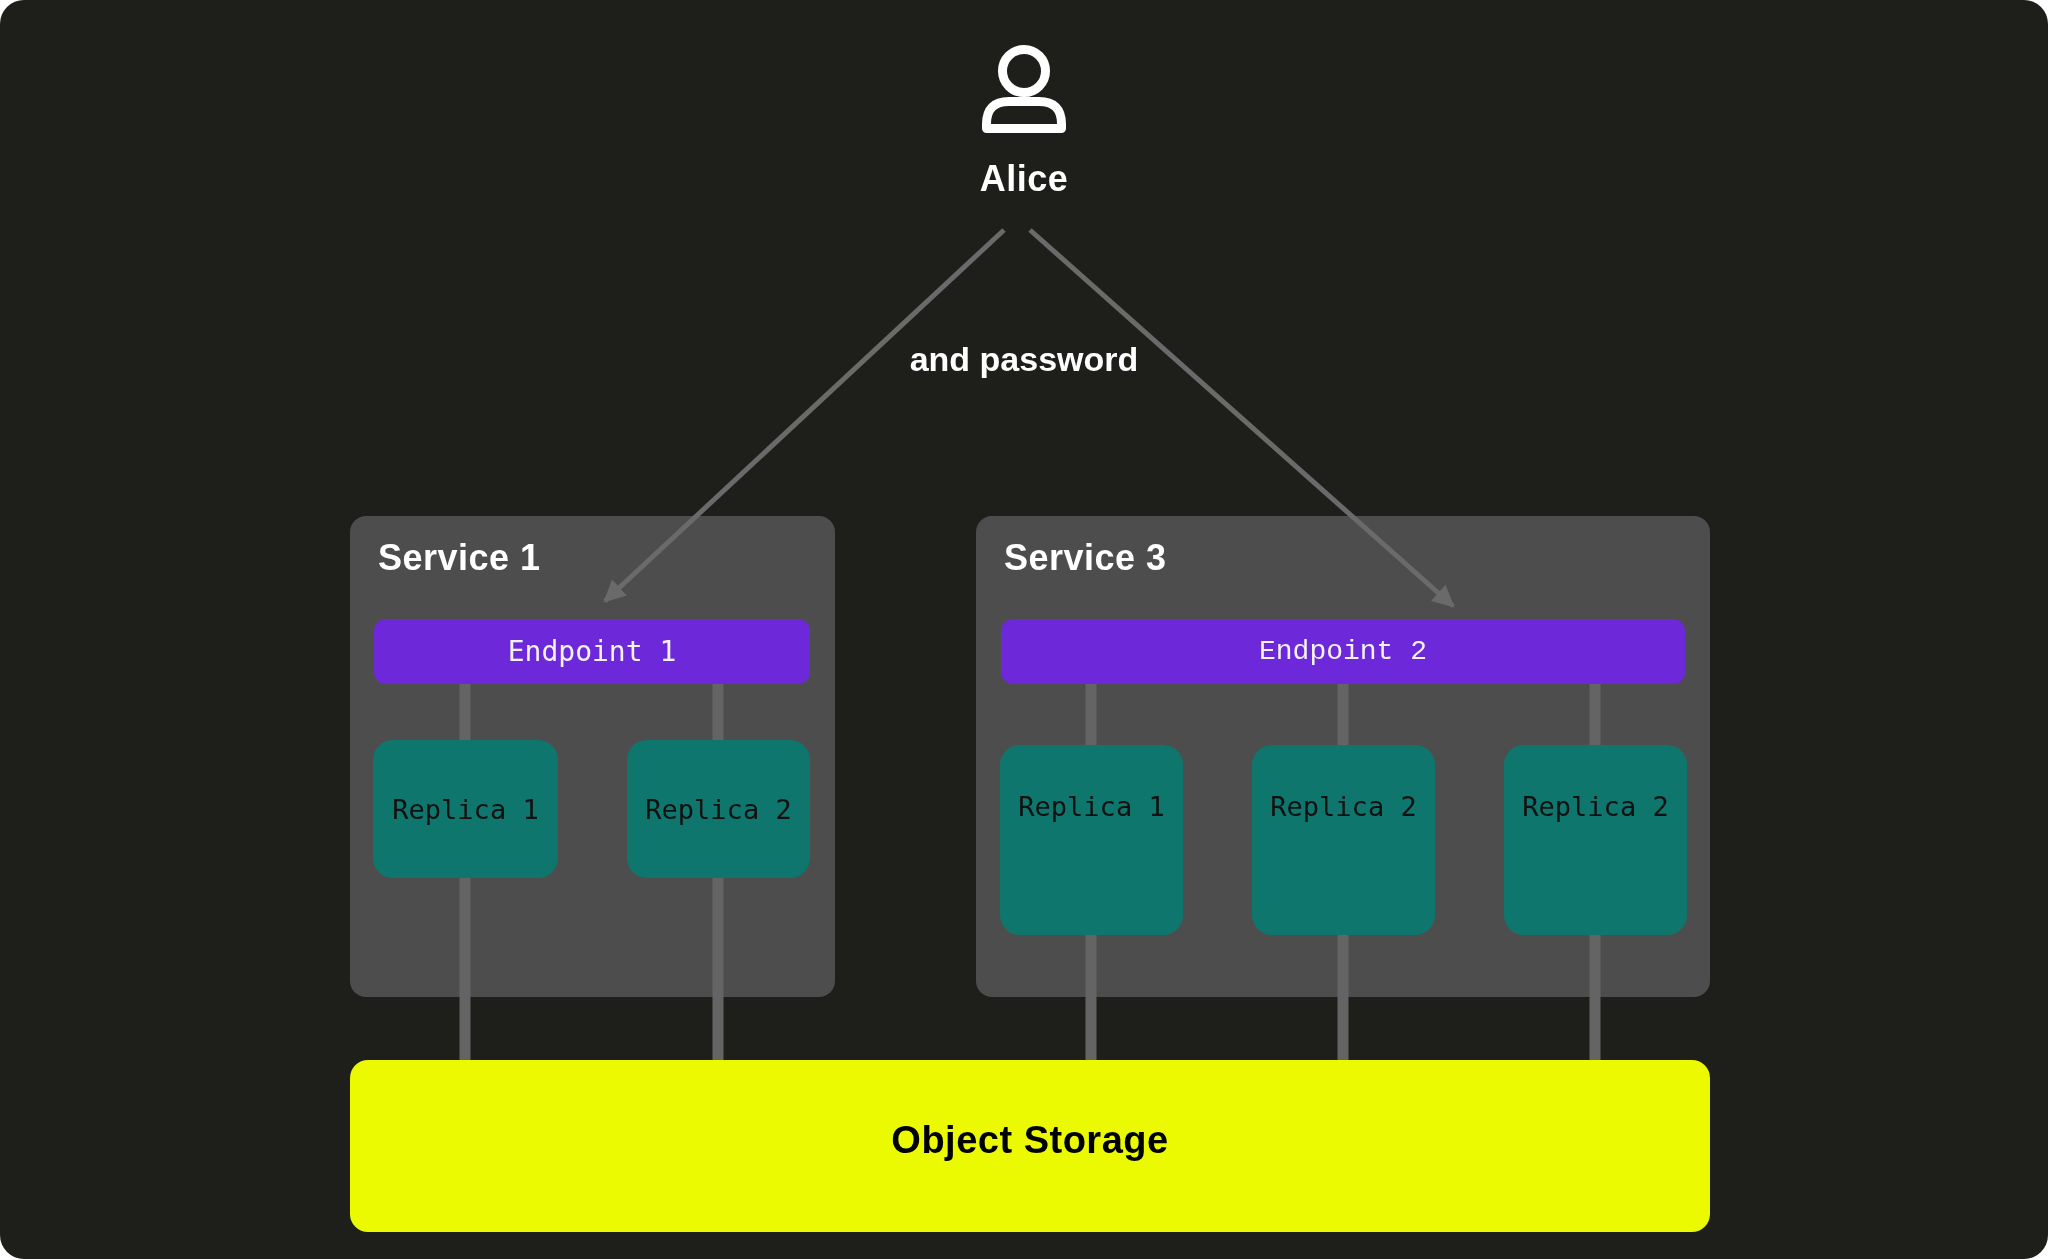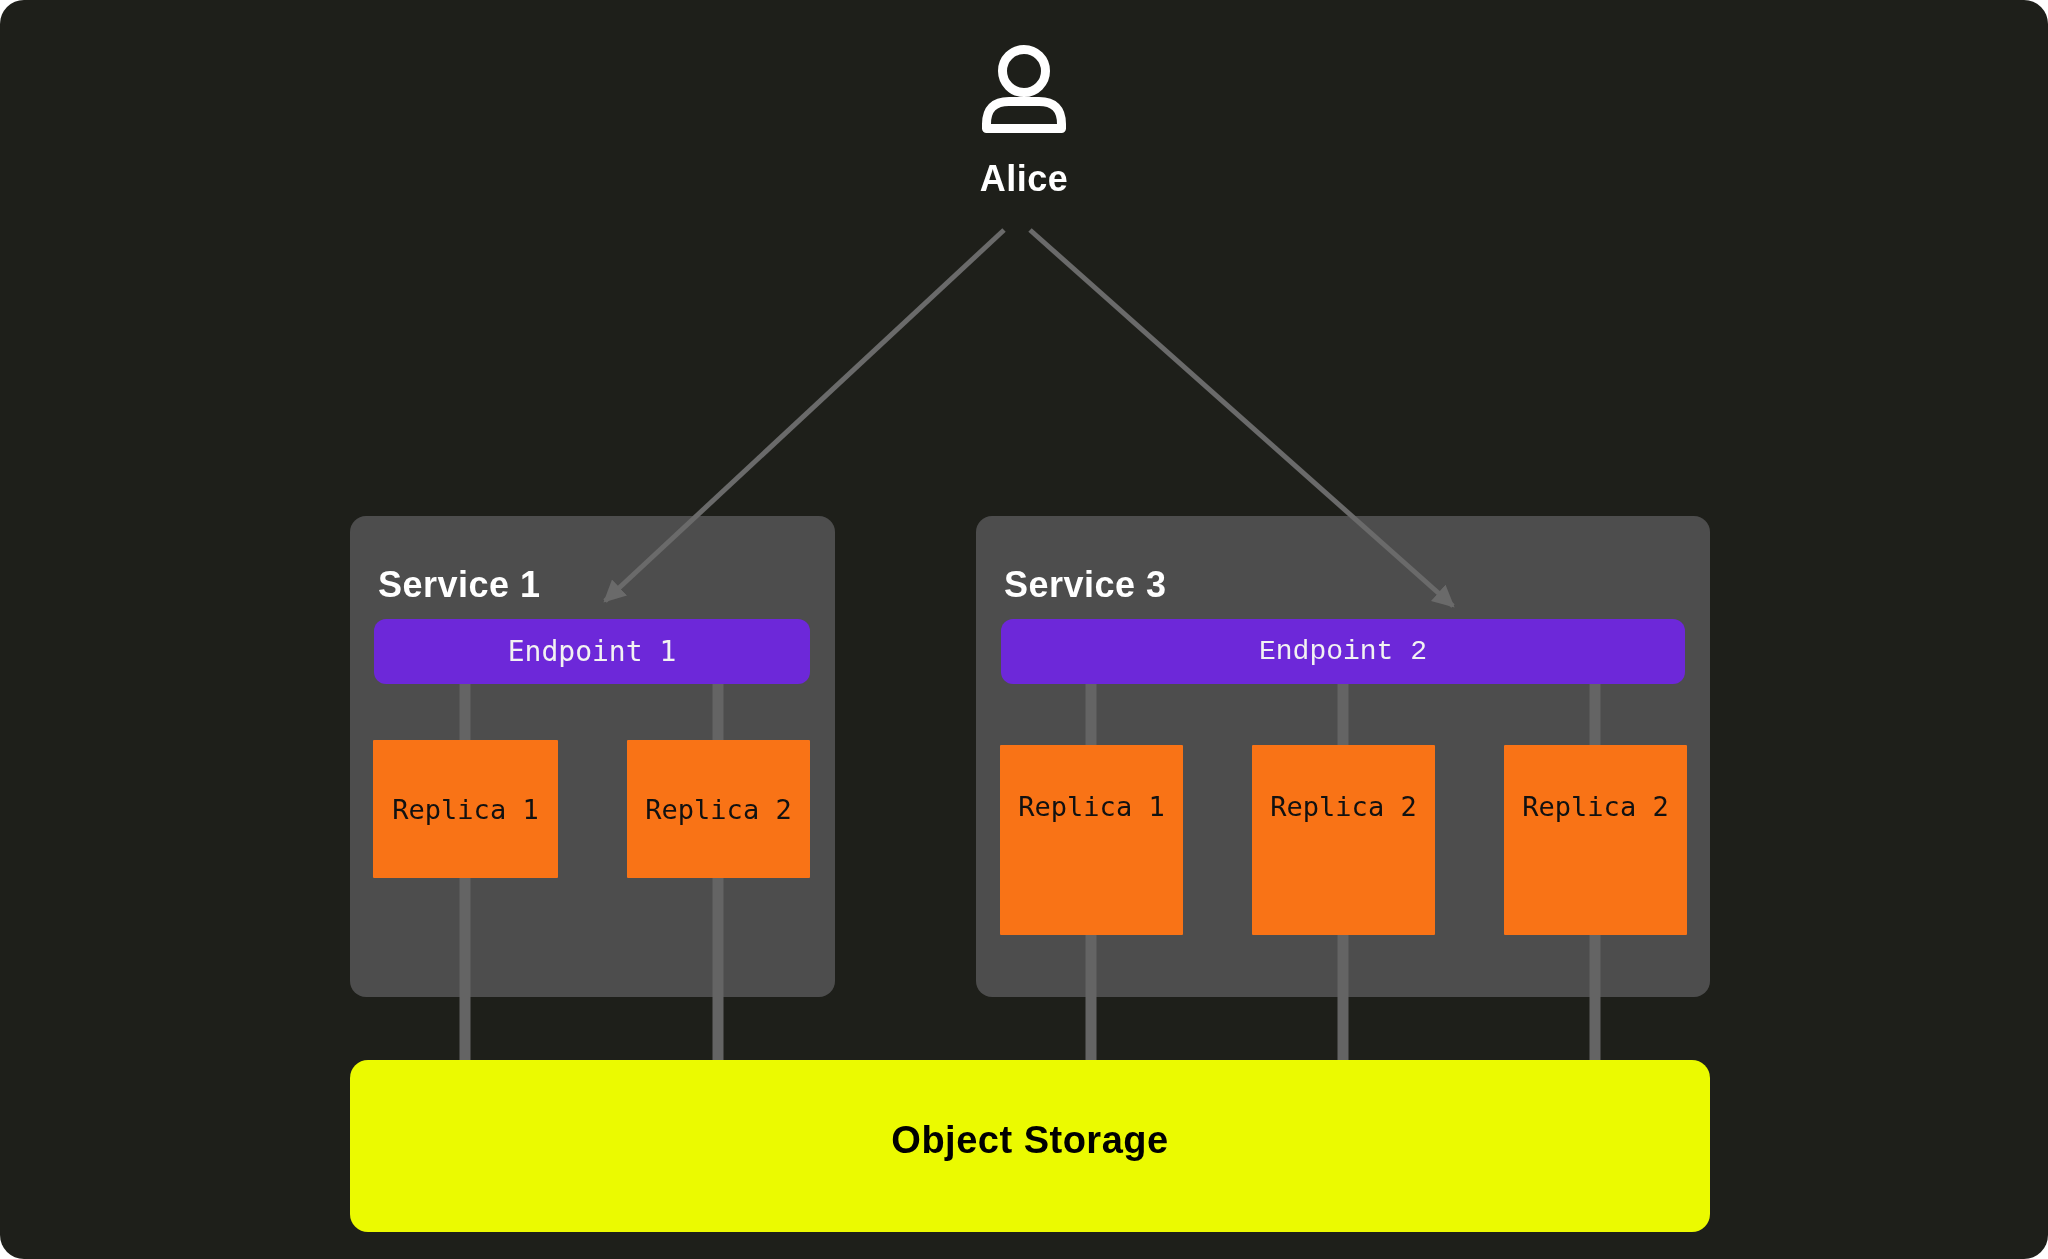--- a/index.html
+++ b/index.html
@@ -42,41 +42,41 @@
 
   
   .service {
     position: absolute; top: 516px; height: 481px;
     background: #4d4d4d; border-radius: 16px; z-index: 1;
   }
   .service.s1 { left: 350px; width: 485px; }
   .service.s2 { left: 976px; width: 734px; }
 
   .service-title {
-    position: absolute; top: 564px; z-index: 3;
+    position: absolute; top: 537px; z-index: 3;
     color: #ffffff; font-size: 36px; font-weight: bold; letter-spacing: 0.5px; text-align: center;
   }
   .service-title.t1 { left: 378px; }
   .service-title.t2 { left: 1004px; }
 
   
   .endpoint {
     position: absolute; top: 619px; height: 65px; z-index: 3;
     background: #6d28d9; border-radius: 12px;
     display: flex; align-items: center; justify-content: center;
     color: #f2f2f2; font-family: "DejaVu Sans Mono", "Liberation Mono", monospace;
     font-size: 28px;
   }
   .endpoint.e1 { left: 374px; width: 436px; }
   .endpoint.e2 { left: 1001px; width: 684px; font-family: Liberation Mono, monospace; }
 
   
   .replica {
     position: absolute; z-index: 3;
-    background: #f97316; border-radius: 1px;
+    background: #0f766e; border-radius: 20px;
     display: flex; justify-content: center;
     color: #111111; font-family: "DejaVu Sans Mono", "Liberation Mono", monospace;
     font-size: 27px;
   }
   .replica.svc1 { top: 740px; height: 138px; align-items: center; }
   .replica.svc2 { top: 745px; height: 190px; align-items: flex-start; padding-top: 46px; box-sizing: border-box; }
   .replica.r1a { left: 373px; width: 185px; }
   .replica.r1b { left: 627px; width: 183px; }
   .replica.r2a { left: 1000px; width: 183px; }
   .replica.r2b { left: 1252px; width: 183px; }
@@ -120,20 +120,21 @@
     </g>
   </svg>
 
   <svg class="user-icon-svg" viewBox="0 0 100 100" xmlns="http://www.w3.org/2000/svg">
     <circle cx="50" cy="33" r="21.5" fill="none" stroke="#ffffff" stroke-width="9"></circle>
     <path d="M 12.5 90.5 L 12.5 86 Q 12.5 63.5 35 63.5 L 65 63.5 Q 87.5 63.5 87.5 86 L 87.5 90.5 Z" fill="none" stroke="#ffffff" stroke-width="9" stroke-linejoin="round"></path>
   </svg>
   <div class="user-name">Alice</div>
 
   <div class="annotation">
+    <div>and password</div>
   </div>
 
   <div class="service-title t1">Service 1</div>
   <div class="service-title t2">Service 3</div>
 
   <div class="endpoint e1">Endpoint 1</div>
   <div class="endpoint e2">Endpoint 2</div>
 
   <div class="replica svc1 r1a">Replica 1</div>
   <div class="replica svc1 r1b">Replica 2</div>

